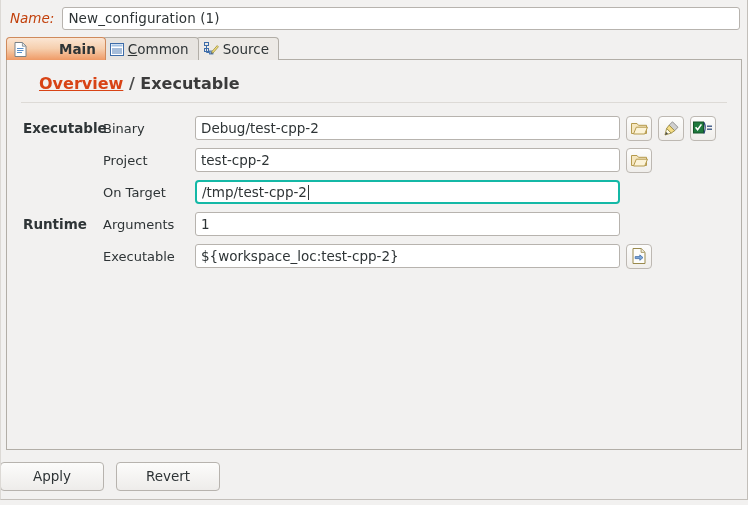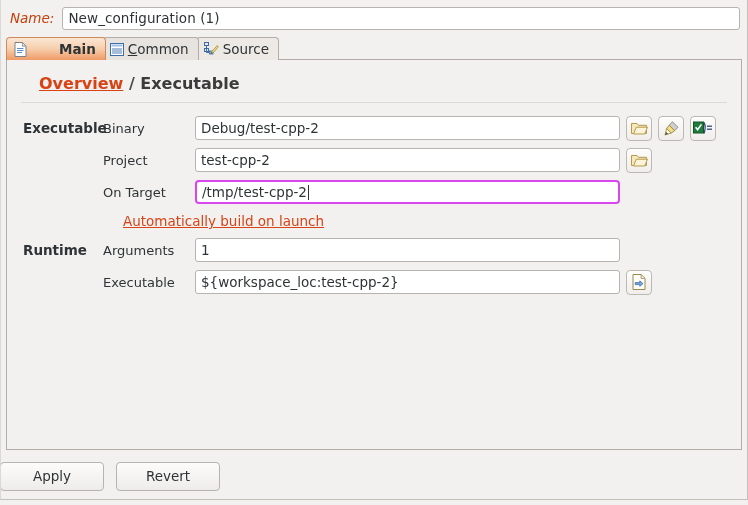--- a/index.html
+++ b/index.html
@@ -168,21 +168,21 @@
     border-radius: 3px;
     box-sizing: border-box;
     display: flex;
     align-items: center;
     padding: 0 5px;
     font-size: 13.5px;
     color: #2e3436;
     position: relative;
   }
   .textfield.focused {
-    border: 2px solid #d946ef;
+    border: 2px solid #14b8a6;
     border-radius: 4px;
   }
   .caret {
     display: inline-block;
     width: 1px;
     height: 15px;
     background: #2e3436;
     margin-left: 1px;
     vertical-align: middle;
   }
@@ -382,23 +382,20 @@
 
         <div class="row">
           <span class="sectlabel"></span>
           <span class="fieldlabel">On Target</span>
           <div class="textfield w-main focused">
             <span>/tmp/test-cpp-2</span>
               <span class="caret"></span>
           </div>
         </div>
 
-        <div class="linkrow">
-          <span class="autolink">Automatically build on launch</span>
-        </div>
 
         <div class="row">
           <span class="sectlabel">Runtime</span>
           <span class="fieldlabel">Arguments</span>
           <div class="textfield w-main">
             <span>1</span>
           </div>
         </div>
 
         <div class="row">

